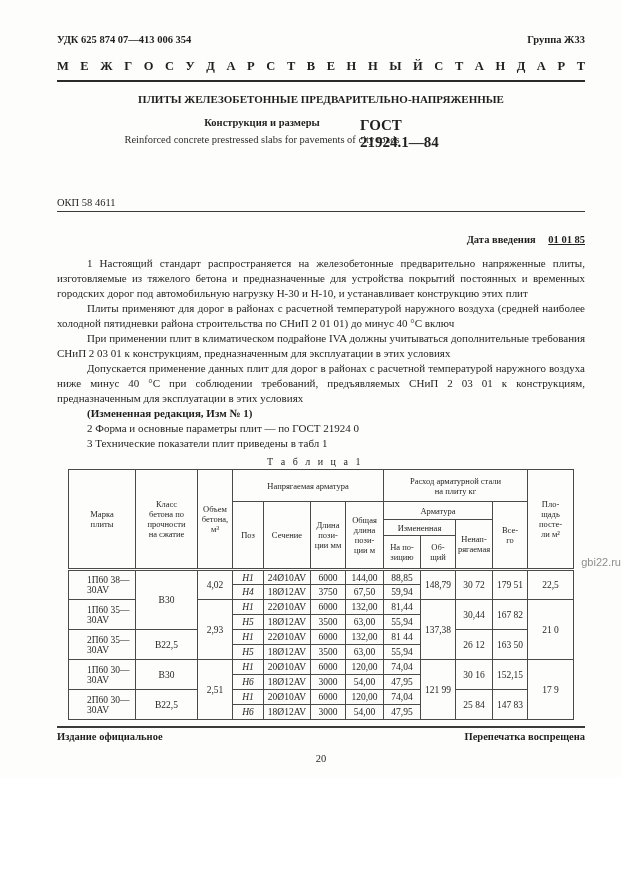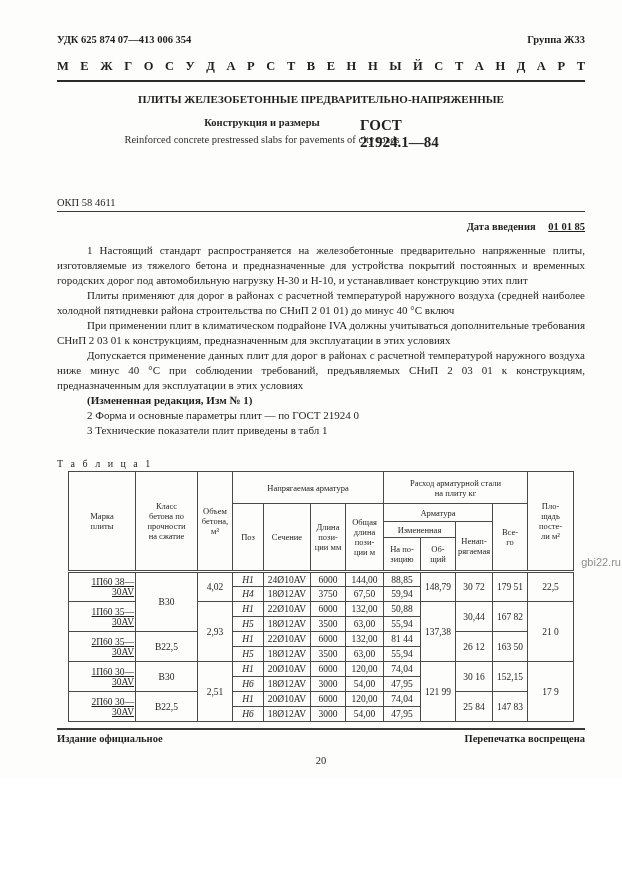--- a/index.html
+++ b/index.html
@@ -23,44 +23,44 @@
   .title-block{position:relative;margin-top:10px;height:48px;}
   .title-left{width:410px;text-align:center;}
   .subtitle-ru{font-weight:bold;font-size:10.5px;}
   .subtitle-en{margin-top:5px;font-size:10.5px;line-height:13px;color:#2e2e2e;}
   .gost-block{
     position:absolute;top:0;right:75px;width:150px;
     font-weight:bold;font-size:15px;line-height:17px;font-family:Liberation Serif, serif;
   }
   .okp{margin-top:32px;font-size:10.5px;}
   .rule-thin{margin-top:3px;height:1.5px;background:#3a3a3a;}
-  .date-row{margin-top:9px;text-align:right;font-size:10.5px;font-weight:bold;}
+  .date-row{margin-top:22px;text-align:right;font-size:10.5px;font-weight:bold;}
   .date-row .date-value{text-decoration:underline;margin-left:10px;}
   .body-text{margin-top:11px;font-size:11px;line-height:15px;text-align:justify;}
   .body-text p{margin:0;text-indent:30px;}
   .amendment{font-weight:bold;}
-  .table-label{margin-top:20px;margin-right:12px;text-align:left;font-size:10px;letter-spacing:2.5px;}
+  .table-label{margin-top:5px;margin-right:12px;text-align:center;font-size:10px;letter-spacing:2.5px;}
   table.spec{
     margin:2px 0 0 11px;width:505px;
     border-collapse:collapse;table-layout:fixed;
     font-size:9.5px;
   }
   table.spec th, table.spec td{
     border:1px solid #4a4a4a;
     padding:0 1px;text-align:center;vertical-align:middle;
     overflow:hidden;
   }
   table.spec th{
     font-weight:normal;font-size:8.5px;line-height:10px;
     white-space:pre-line;
   }
   table.spec thead tr.hr-last th{border-bottom:3px double #4a4a4a;}
   table.spec thead th.hb{border-bottom:3px double #4a4a4a;}
   table.spec tbody tr{height:15px;}
-  table.spec td.c-marka{text-align:right;padding-left:4px;text-decoration:underline;}
+  table.spec td.c-marka{text-align:left;padding-left:18px;}
   table.spec td.c-poz{font-style:italic;}
   .footer-rule{margin-top:6px;height:1.5px;background:#3a3a3a;}
   .footer-row{margin-top:3px;display:flex;justify-content:space-between;font-size:10.5px;font-weight:bold;}
   .page-number{margin-top:11px;text-align:center;font-size:10.5px;}
   .watermark{
     position:absolute;top:556px;right:1px;
     font-family:"Liberation Sans", sans-serif;font-size:11px;color:#8f8f8f;
   }
 </style>
 </head>
@@ -195,21 +195,21 @@
         <td>67,50</td>
         <td>59,94</td>
       </tr>
       <tr>
         <td class="c-marka" rowspan="2">1П60 35—30AV</td>
         <td rowspan="4">2,93</td>
         <td class="c-poz">Н1</td>
         <td>22Ø10AV</td>
         <td>6000</td>
         <td>132,00</td>
-        <td>50,88</td>
+        <td>81,44</td>
         <td rowspan="4">137,38</td>
         <td rowspan="2">30,44</td>
         <td rowspan="2">167 82</td>
         <td rowspan="4">21 0</td>
       </tr>
       <tr>
         <td class="c-poz">Н5</td>
         <td>18Ø12AV</td>
         <td>3500</td>
         <td>63,00</td>

